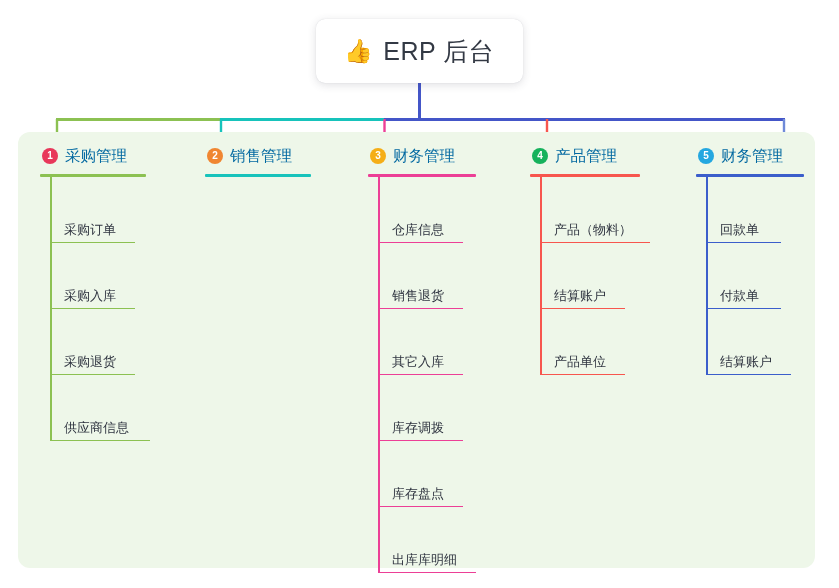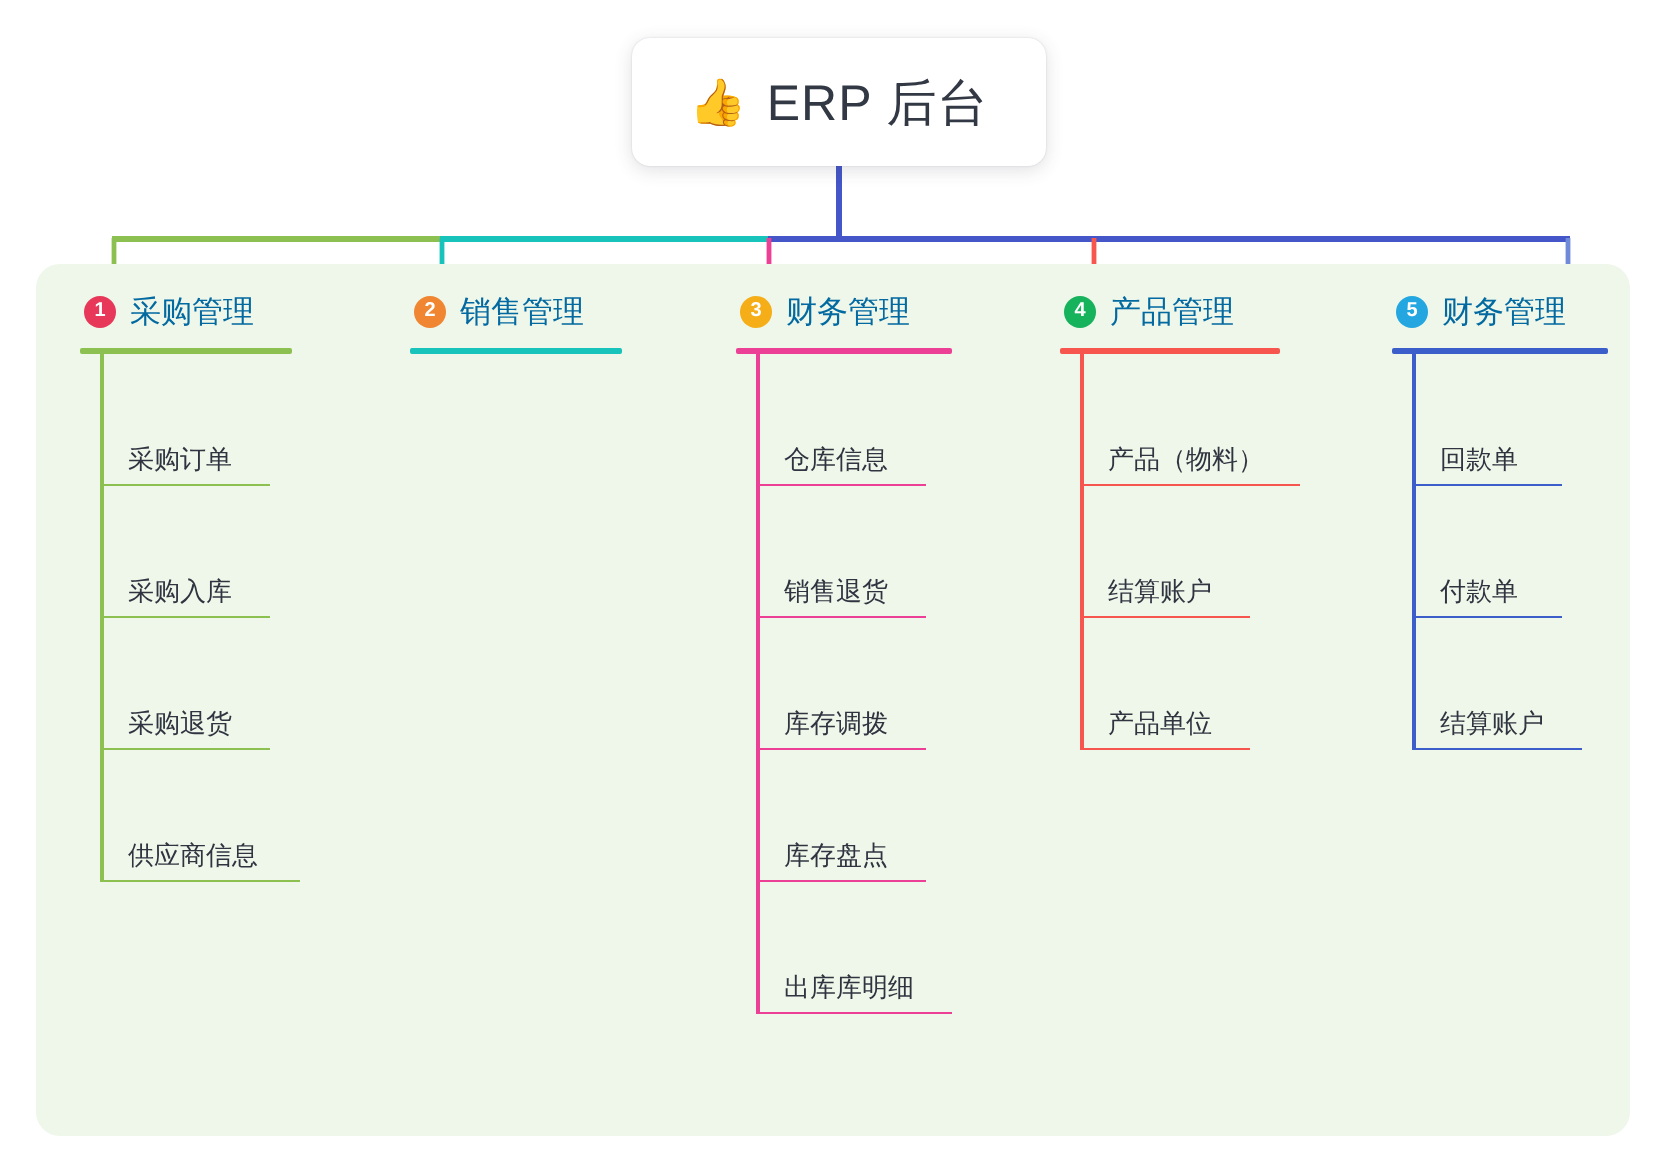--- a/index.html
+++ b/index.html
@@ -209,20 +209,24 @@
         <div class="spine" style="background: rgb(236, 63, 150);"></div>
         <div class="item">
           <span class="item-label">仓库信息</span>
           <div class="item-rule" style="background: rgb(236, 63, 150); width: 85px;"></div>
         </div>
         <div class="item">
           <span class="item-label">销售退货</span>
           <div class="item-rule" style="background: rgb(236, 63, 150); width: 85px;"></div>
         </div>
         <div class="item">
+          <span class="item-label">其它入库</span>
+          <div class="item-rule" style="background: rgb(236, 63, 150); width: 85px;"></div>
+        </div>
+        <div class="item">
           <span class="item-label">库存调拨</span>
           <div class="item-rule" style="background: rgb(236, 63, 150); width: 85px;"></div>
         </div>
         <div class="item">
           <span class="item-label">库存盘点</span>
           <div class="item-rule" style="background: rgb(236, 63, 150); width: 85px;"></div>
         </div>
         <div class="item">
           <span class="item-label">出库库明细</span>
           <div class="item-rule" style="background: rgb(236, 63, 150); width: 98px;"></div>

